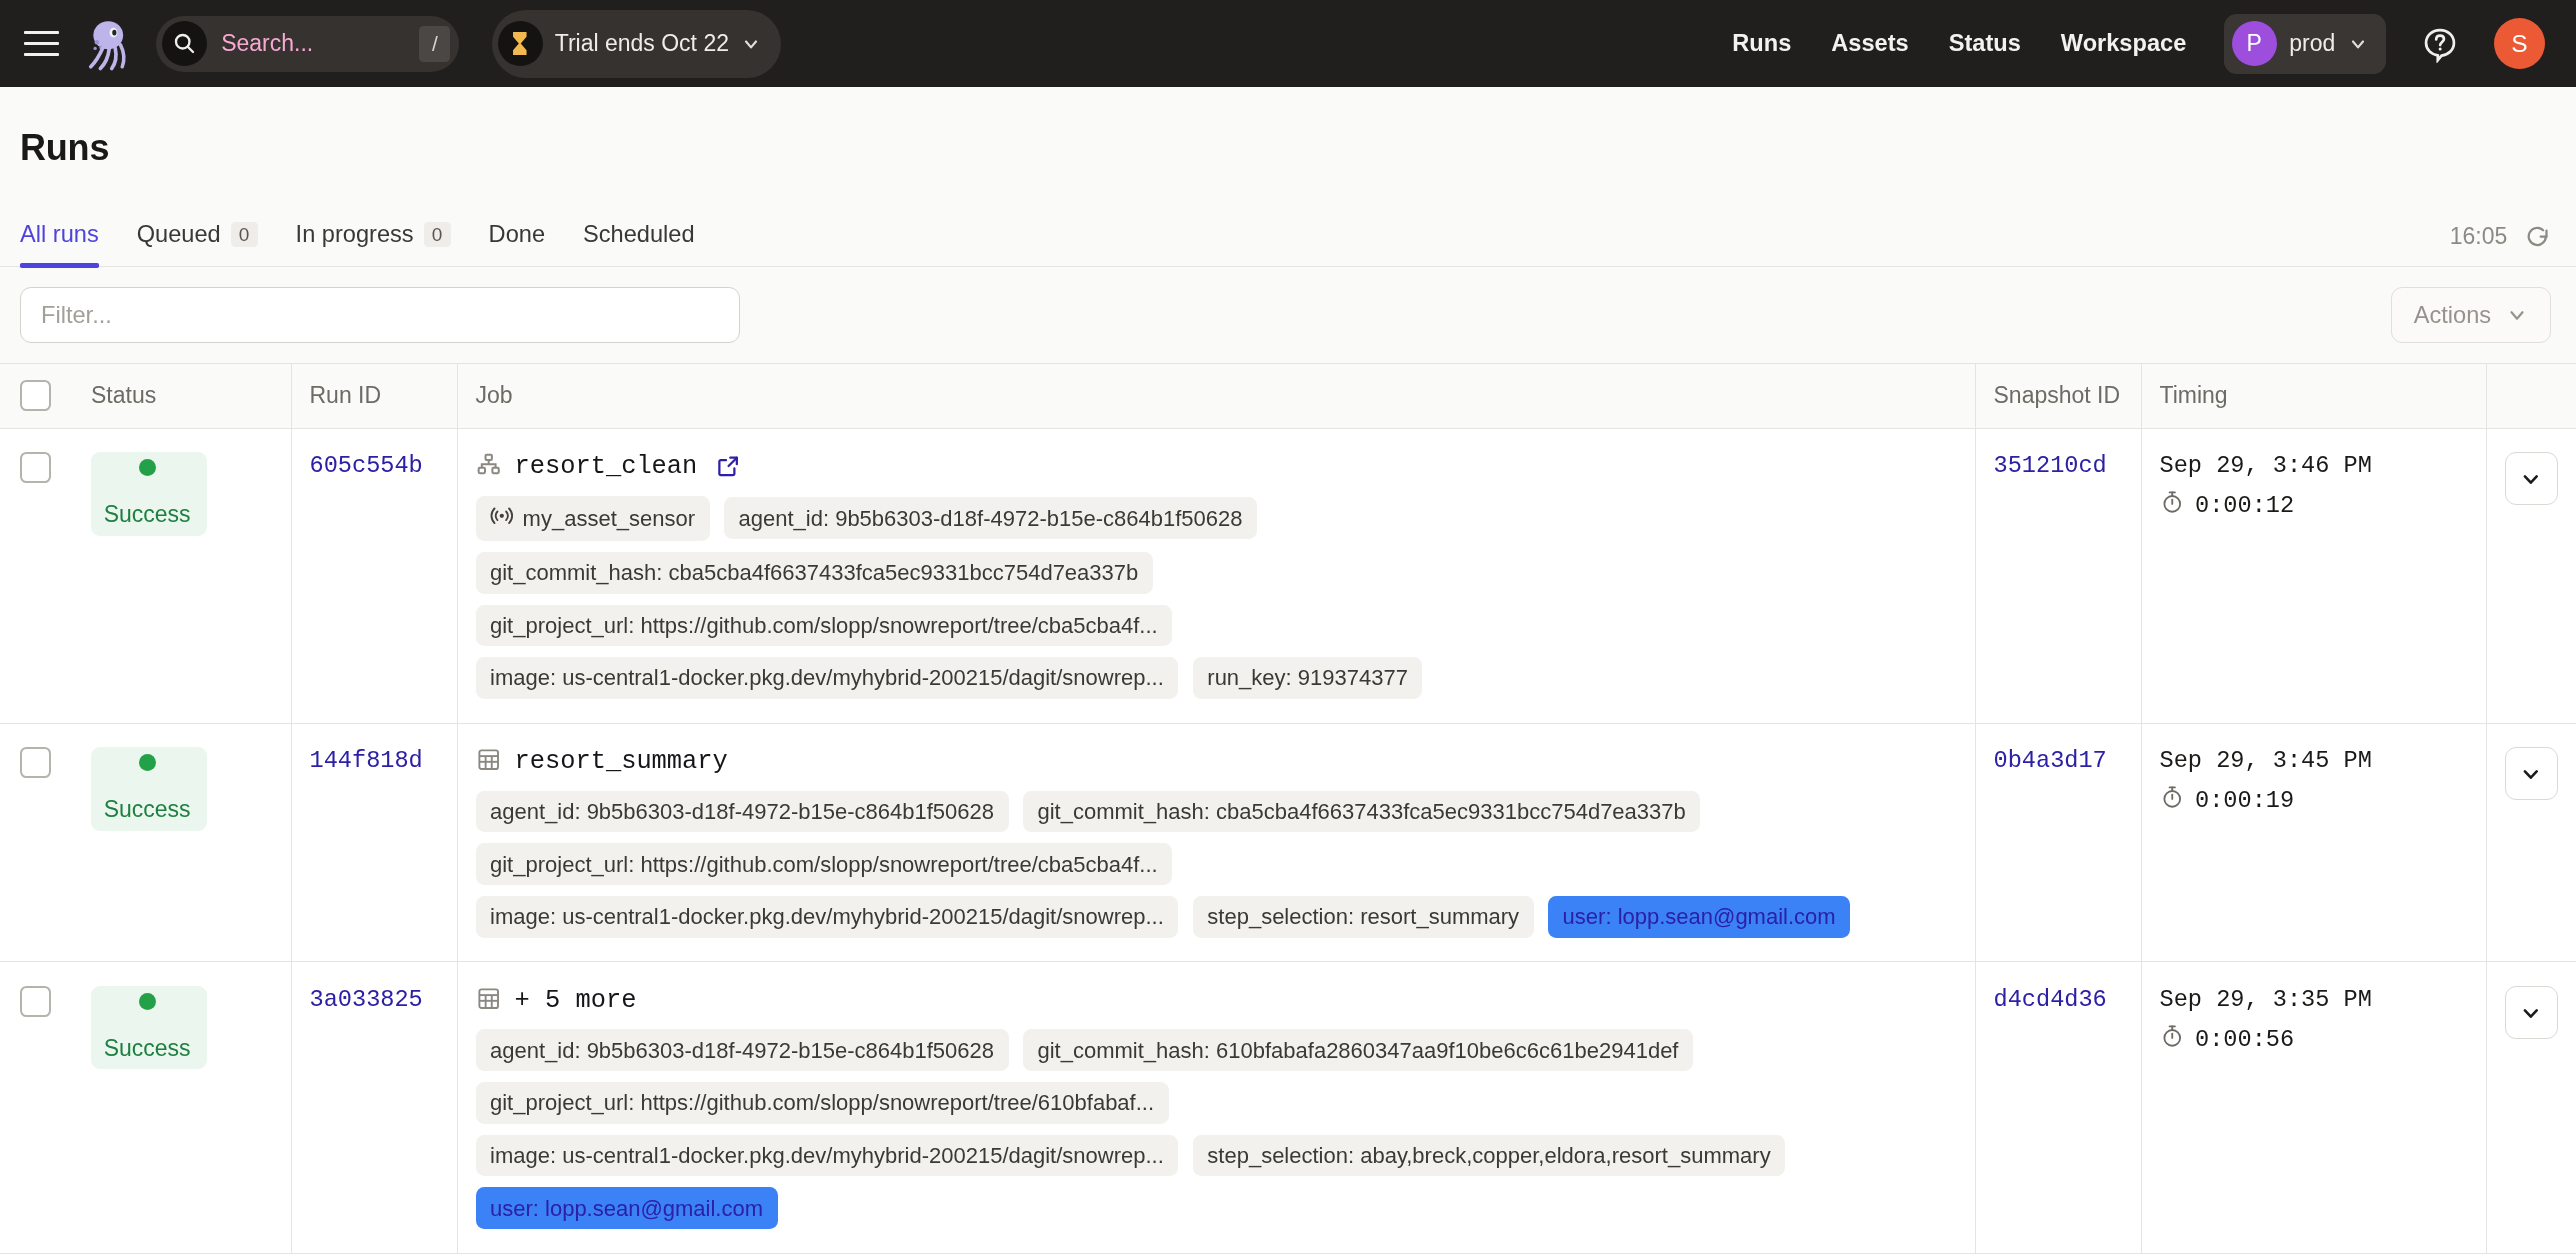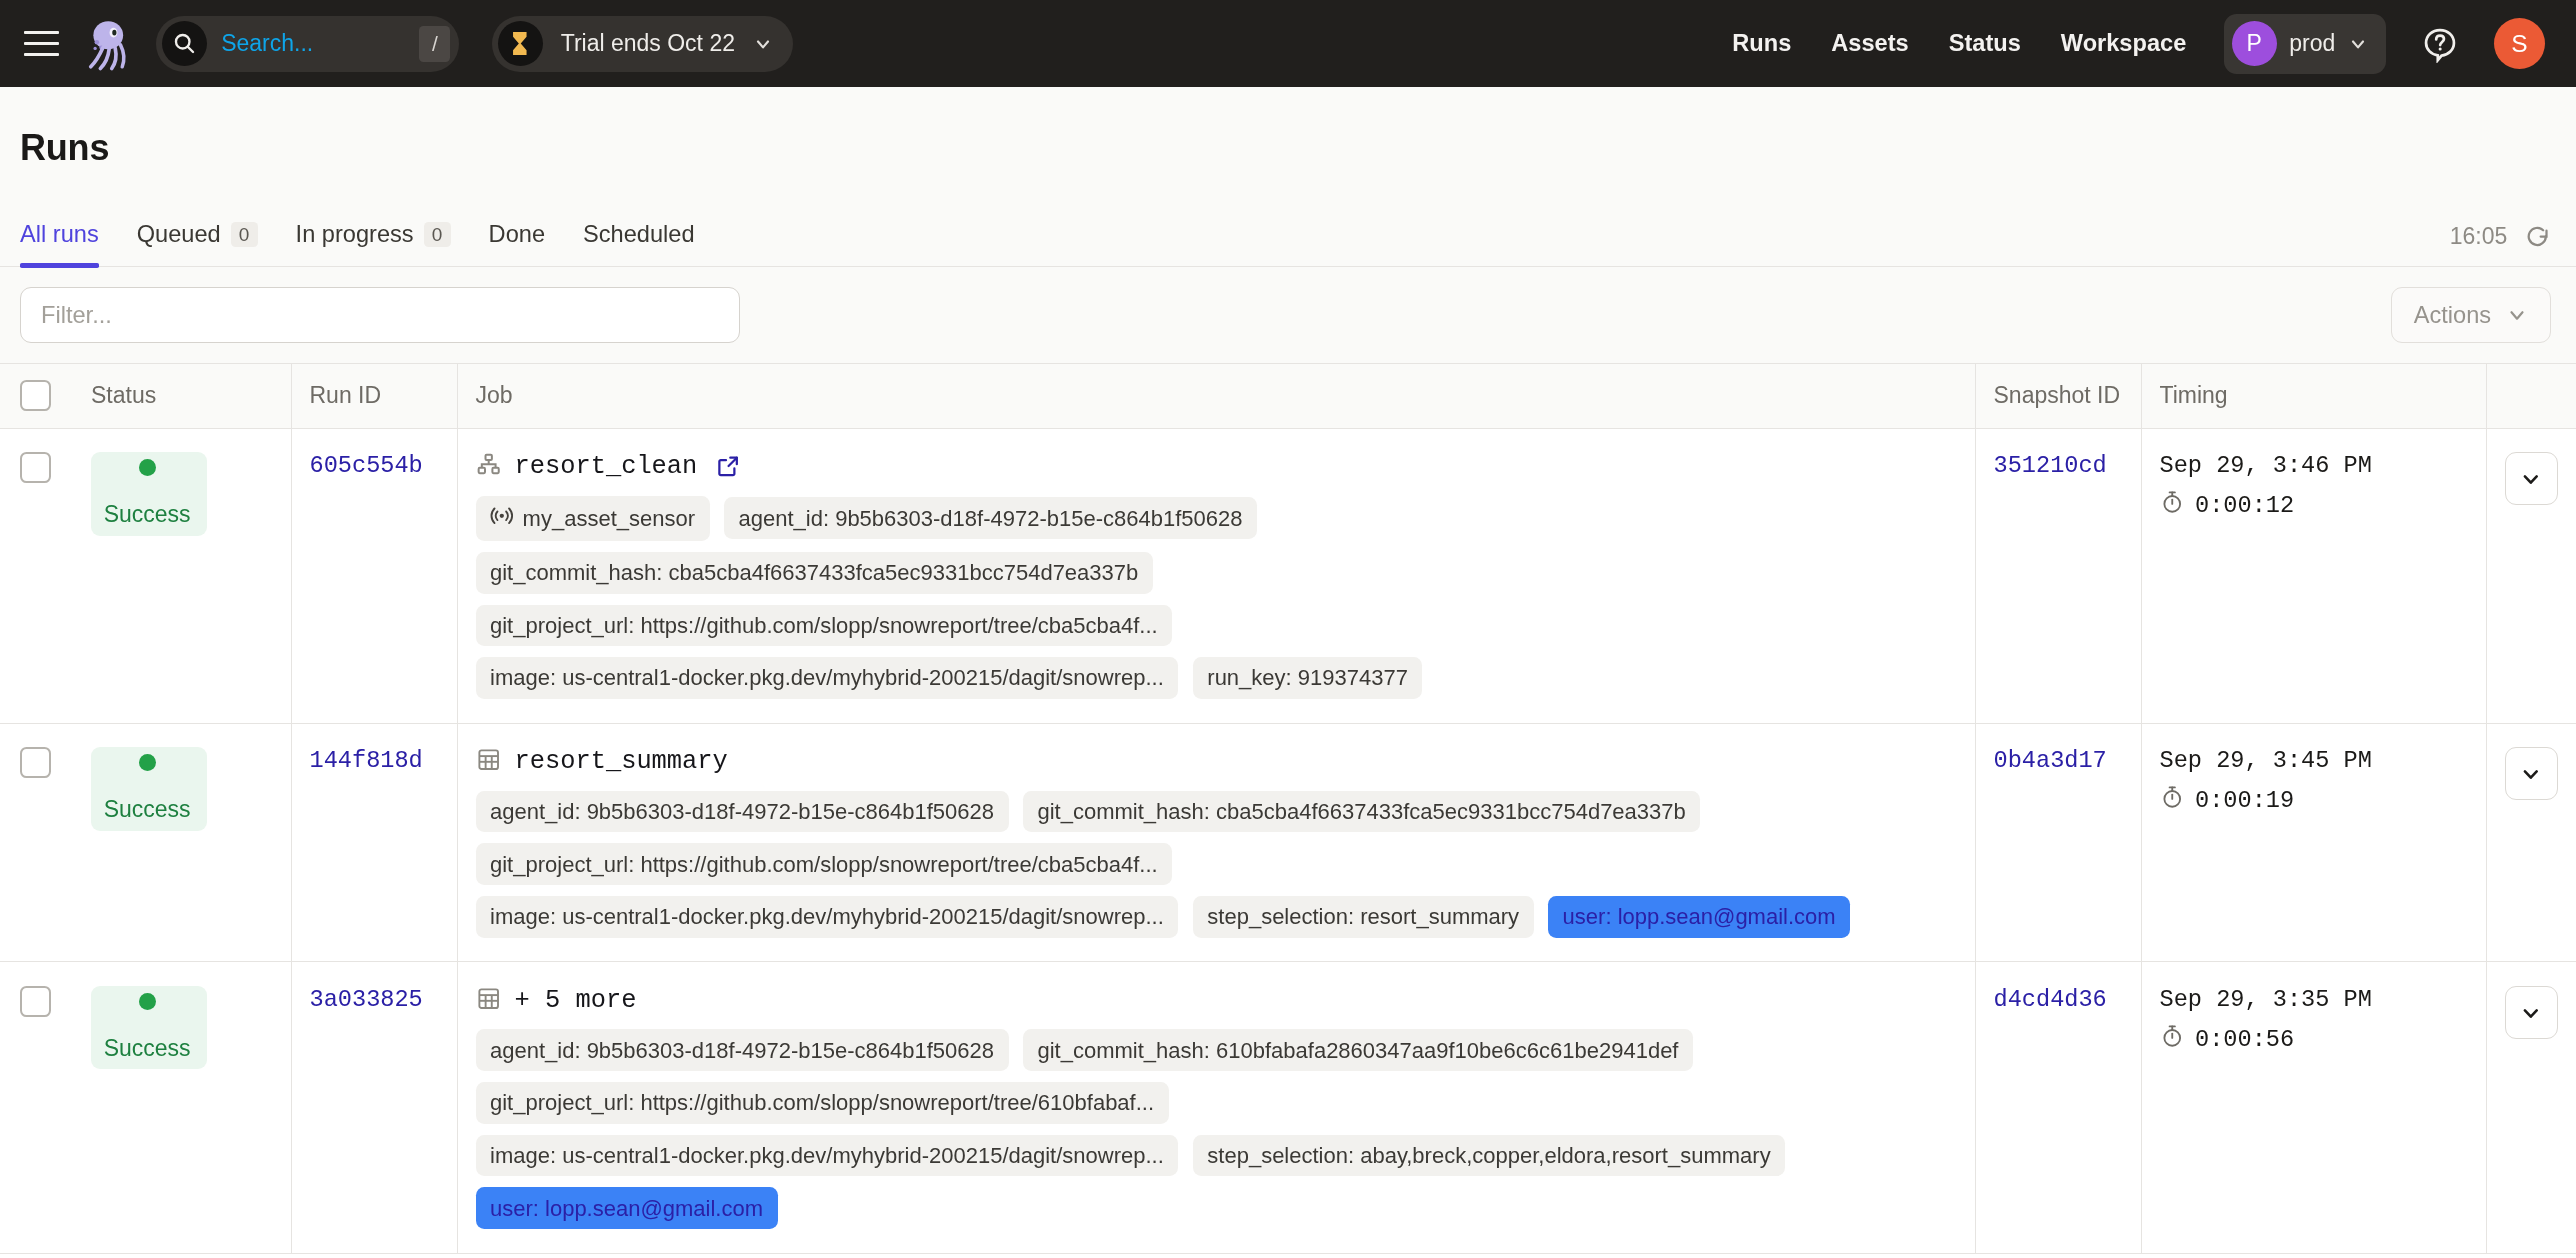--- a/index.html
+++ b/index.html
@@ -51,43 +51,43 @@
     cursor: text;
     flex: 0 0 auto;
   }
   .search-circle {
     width: 45px; height: 45px; border-radius: 50%;
     background: #141312;
     display: flex; align-items: center; justify-content: center;
     flex: 0 0 auto;
   }
   .search-ph {
-    color: #0ea5e9;
+    color: #f9a8d4;
     font-size: 23px;
     margin-left: 14.5px;
     flex: 1 1 auto;
     white-space: nowrap;
   }
   .slash-key {
     background: #4B4744;
     color: #D8D5D1;
     border-radius: 4.5px;
     font-size: 21px;
     width: 31px; height: 36px;
     display: flex; align-items: center; justify-content: center;
     flex: 0 0 auto;
   }
   .trial {
     display: flex; align-items: center;
     background: #35322F;
     border-radius: 907px;
-    height: 56px;
+    height: 68px;
     margin-left: 33px;
     padding: 0 20px 0 5.4px;
-    gap: 18px;
+    gap: 12px;
     cursor: pointer;
     flex: 0 0 auto;
   }
   .trial-circle {
     width: 45px; height: 45px; border-radius: 50%;
     background: #141312;
     display: flex; align-items: center; justify-content: center;
     font-size: 23.6px;
     flex: 0 0 auto;
   }

